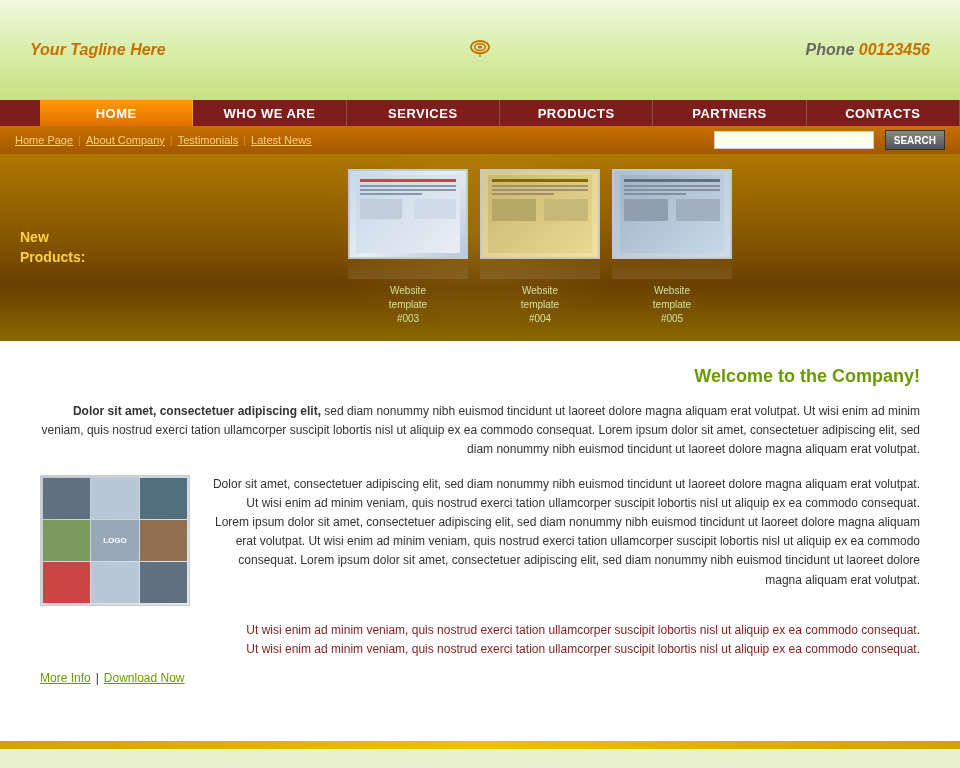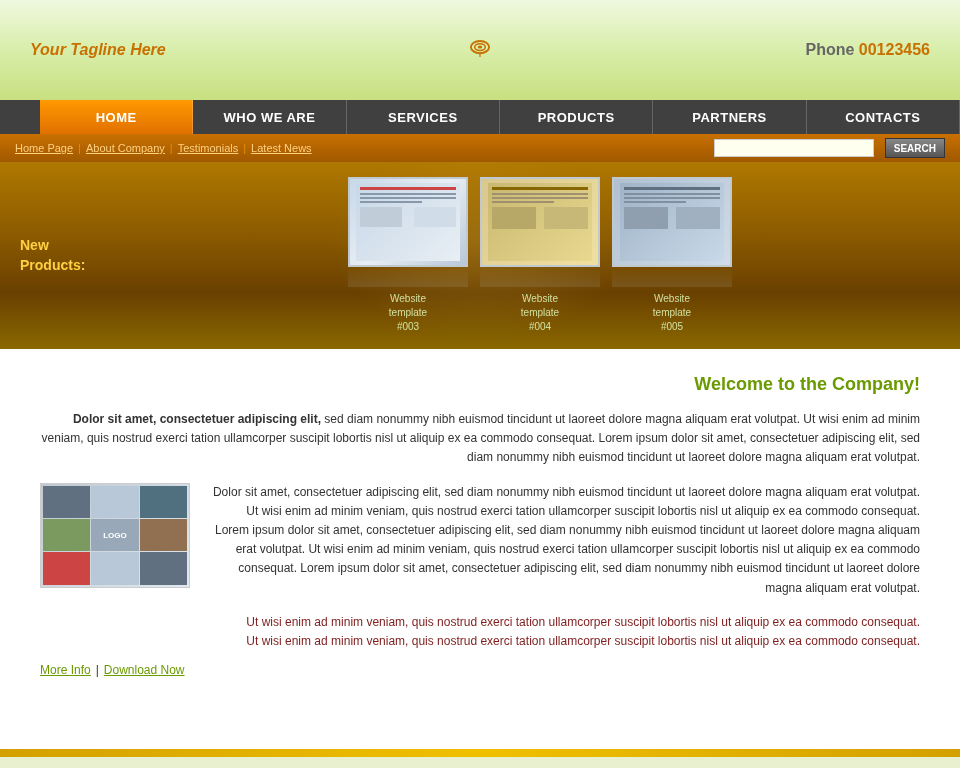--- a/index.html
+++ b/index.html
@@ -31,27 +31,28 @@
     .tagline {
       font-size: 16px;
       font-weight: bold;
       color: #c87000;
       font-style: italic;
     }
     .phone {
       font-size: 16px;
       font-weight: bold;
       color: #666;
+      font-style: italic;
     }
     .phone span { color: #c87000; }
 
     
     #nav {
-      background: #404040;
-      height: 34px;
+      background: #7f1d1d;
+      height: 26px;
       display: flex;
       align-items: stretch;
       padding-left: 40px;
     }
     .nav-item {
       flex: 1;
       display: flex;
       align-items: center;
       justify-content: center;
       color: white;
@@ -198,21 +199,21 @@
     }
     .intro-text strong { font-weight: bold; }
     .content-block {
       display: flex;
       gap: 20px;
       margin-bottom: 15px;
     }
     .content-image {
       width: 150px;
       min-width: 150px;
-      height: 105px;
+      height: 131px;
       background: linear-gradient(135deg, #c0c8d0 0%, #e0e8f0 100%);
       border: 1px solid #ccc;
       display: grid;
       grid-template-columns: 1fr 1fr 1fr;
       grid-template-rows: 1fr 1fr 1fr;
       gap: 1px;
       padding: 2px;
       overflow: hidden;
     }
     .img-cell {

